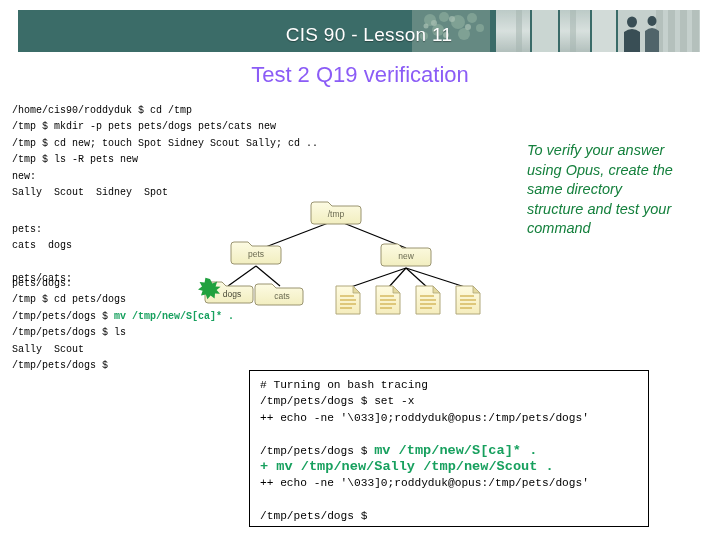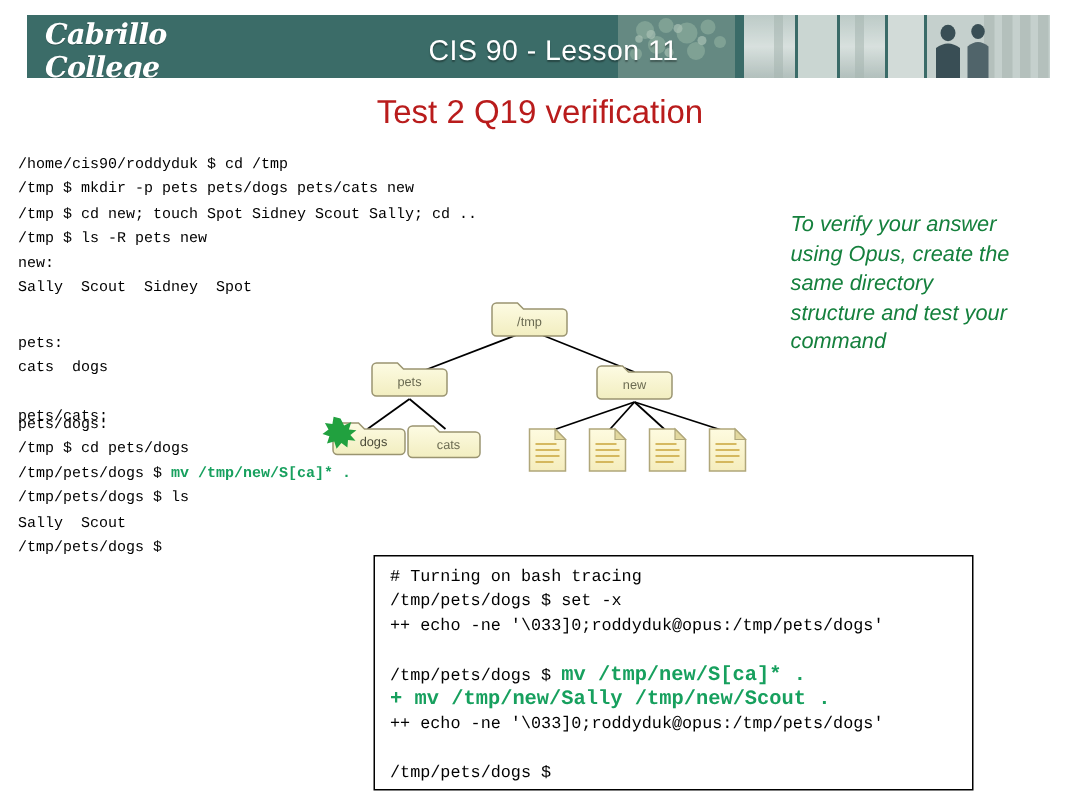--- a/index.html
+++ b/index.html
@@ -47,21 +47,21 @@
     padding-left:20px;
     box-sizing:border-box;
     pointer-events:none;
   }
 
   
   #slide-title {
     position:absolute; left:0; top:62px; width:720px;
     text-align:center;
     font-size:22px;
-    color:#b91c1c;
+    color:#8b5cf6;
   }
 
   
   .term {
     position:absolute;
     font-family:Liberation Mono, monospace;
     font-size:10px;
     line-height:16.4px;
     color:#000000;
     white-space:pre;
@@ -74,21 +74,21 @@
   
   #note {
     position:absolute; left:527px; top:141px; width:150px;
     font-size:14.5px;
     line-height:19.5px;
     font-style:italic;
     color:#15803d;
   }
 
   
-  #tree { position:absolute; left:205px; top:190px; width:320px; height:130px; }
+  #tree { position:absolute; left:188px; top:190px; width:320px; height:130px; }
   #tree svg { display:block; }
 
   
   #trace-box {
     position:absolute; left:233px; top:370px;
     width:400px; height:157px;
     border:1.3px solid #000000;
     background:#ffffff;
     box-sizing:border-box;
     margin-left:16px;
@@ -155,24 +155,20 @@
       <g fill="#3a4a52">
         <ellipse cx="232" cy="12" rx="5" ry="5.5"></ellipse>
         <path d="M224 42 L224 22 Q232 16 240 22 L240 42 Z"></path>
         <ellipse cx="252" cy="11" rx="4.5" ry="5"></ellipse>
         <path d="M245 42 L245 21 Q252 15 259 21 L259 42 Z" fill="#54636a"></path>
       </g>
       <rect x="0" y="0" width="300" height="42" fill="#3b6c68" opacity="0.12"></rect>
     </svg>
   </div>
 
-  <div id="logo">
-    <span class="script">Cabrillo College</span>
-
-  </div>
 
   <div id="banner-title">CIS 90 - Lesson 11</div>
 </div>
 
 <div id="slide-title">Test 2 Q19 verification</div>
 
 <div class="term" id="term-top">/home/cis90/roddyduk $ cd /tmp
 /tmp $ mkdir -p pets pets/dogs pets/cats new
 /tmp $ cd new; touch Spot Sidney Scout Sally; cd ..
 /tmp $ ls -R pets new

